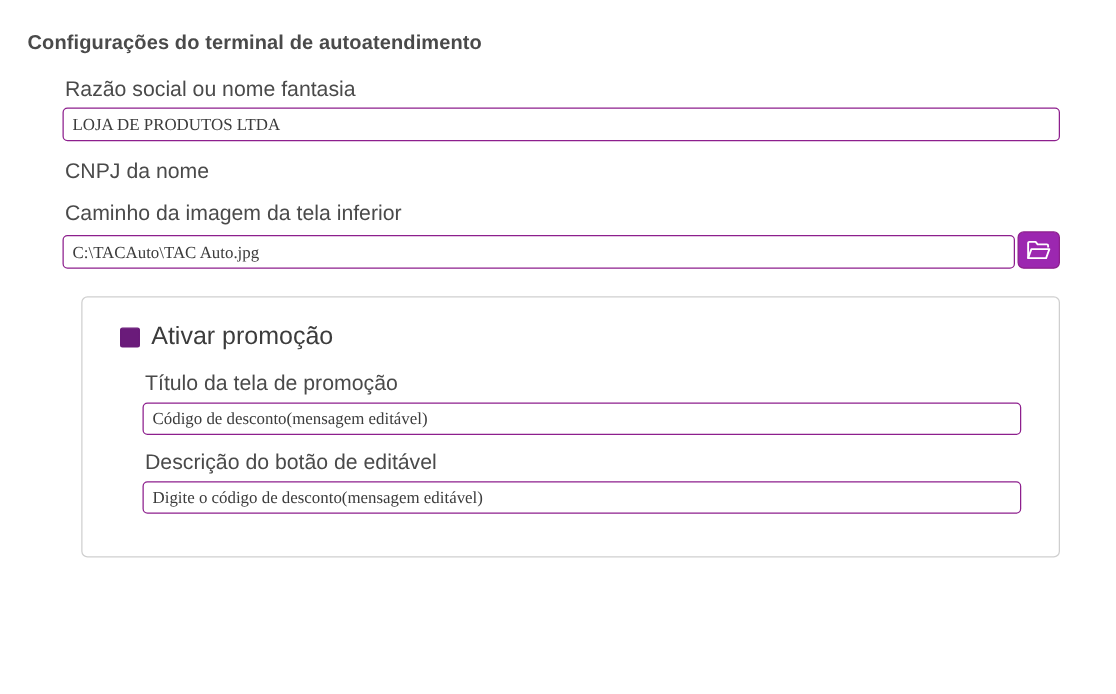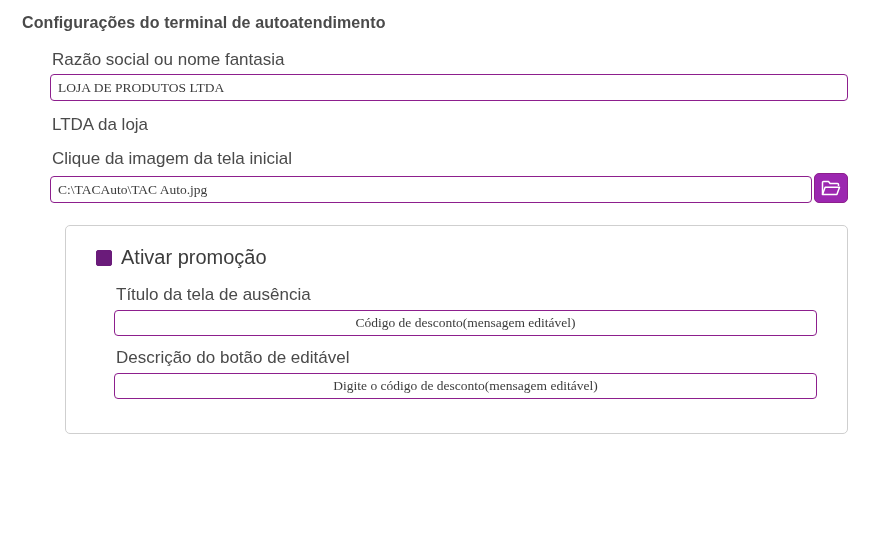--- a/index.html
+++ b/index.html
@@ -12,21 +12,21 @@
     background: #ffffff;
     font-family: "Liberation Sans", sans-serif;
     color: #3c3c3c;
     overflow: hidden;
   }
   .page {
     position: relative;
     width: 893px;
     height: 430px;
     box-sizing: border-box;
-    padding: 14px 20px 0 20px;
+    padding: 26px 20px 0 20px;
   }
   .page-title {
     font-size: 16px;
     color: #4a4a4a;
     margin: 0 0 18px 2px;
     letter-spacing: .1px;
   }
   .field-block {
     margin: 0 0 14px 30px;
     padding-right: 25px;
@@ -103,41 +103,40 @@
   }
   .promo-field {
     margin: 0 0 12px 30px;
     padding-right: 12px;
   }
   .promo-field .field-label {
     margin-bottom: 5px;
   }
   .promo-field .text-input {
     height: 26px;
-    text-align: center;
   }
 </style>
 </head>
 <body>
 
 <div class="page">
 
   <h1 class="page-title">Configurações do terminal de autoatendimento</h1>
 
   <div class="field-block">
     <label class="field-label">Razão social ou nome fantasia</label>
     <input class="text-input" type="text" value="LOJA DE PRODUTOS LTDA" style="">
   </div>
 
   <div class="field-block">
-    <label class="field-label">LTDA da loja</label>
+    <label class="field-label">CNPJ da nome</label>
   </div>
 
   <div class="field-block">
-    <label class="field-label">Clique da imagem da tela inicial</label>
+    <label class="field-label">Caminho da imagem da tela inferior</label>
     <div class="row-with-button">
       <input class="text-input" type="text" value="C:\TACAuto\TAC Auto.jpg" style="">
       <button class="browse-button">
         <span>
           <svg width="20" height="17" viewBox="0 0 20 17" aria-hidden="true">
             <path d="M1.5 14.5V2.5a1 1 0 0 1 1-1h5l1.6 2h7.4a1 1 0 0 1 1 1v1.5" fill="none" stroke="#ffffff" stroke-width="1.5" stroke-linejoin="round"></path>
             <path d="M1.5 14.5l2.6-7.2h14.4l-2.6 7.2z" fill="none" stroke="#ffffff" stroke-width="1.5" stroke-linejoin="round"></path>
           </svg>
         </span>
       </button>
@@ -145,21 +144,21 @@
   </div>
 
 
   <div class="promo-panel">
     <div class="checkbox-row">
       <span class="checkbox"></span>
       <span class="checkbox-label">Ativar promoção</span>
     </div>
 
     <div class="promo-field">
-      <label class="field-label">Título da tela de ausência</label>
+      <label class="field-label">Título da tela de promoção</label>
       <input class="text-input" type="text" value="Código de desconto(mensagem editável)" style="">
     </div>
 
     <div class="promo-field">
       <label class="field-label">Descrição do botão de editável</label>
       <input class="text-input" type="text" value="Digite o código de desconto(mensagem editável)" style="">
     </div>
   </div>
 
 </div>

